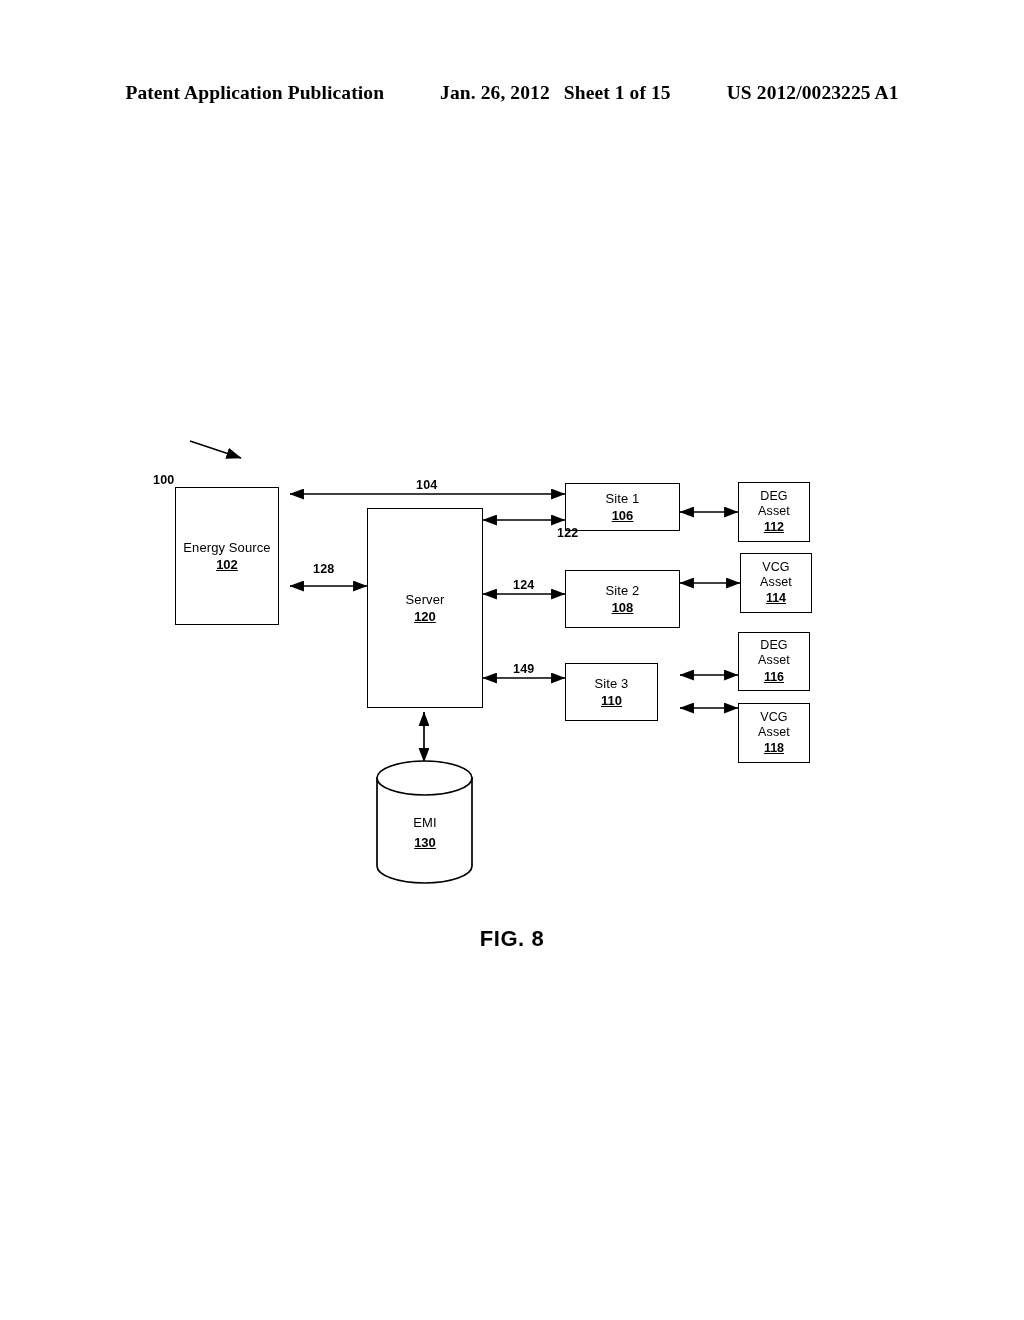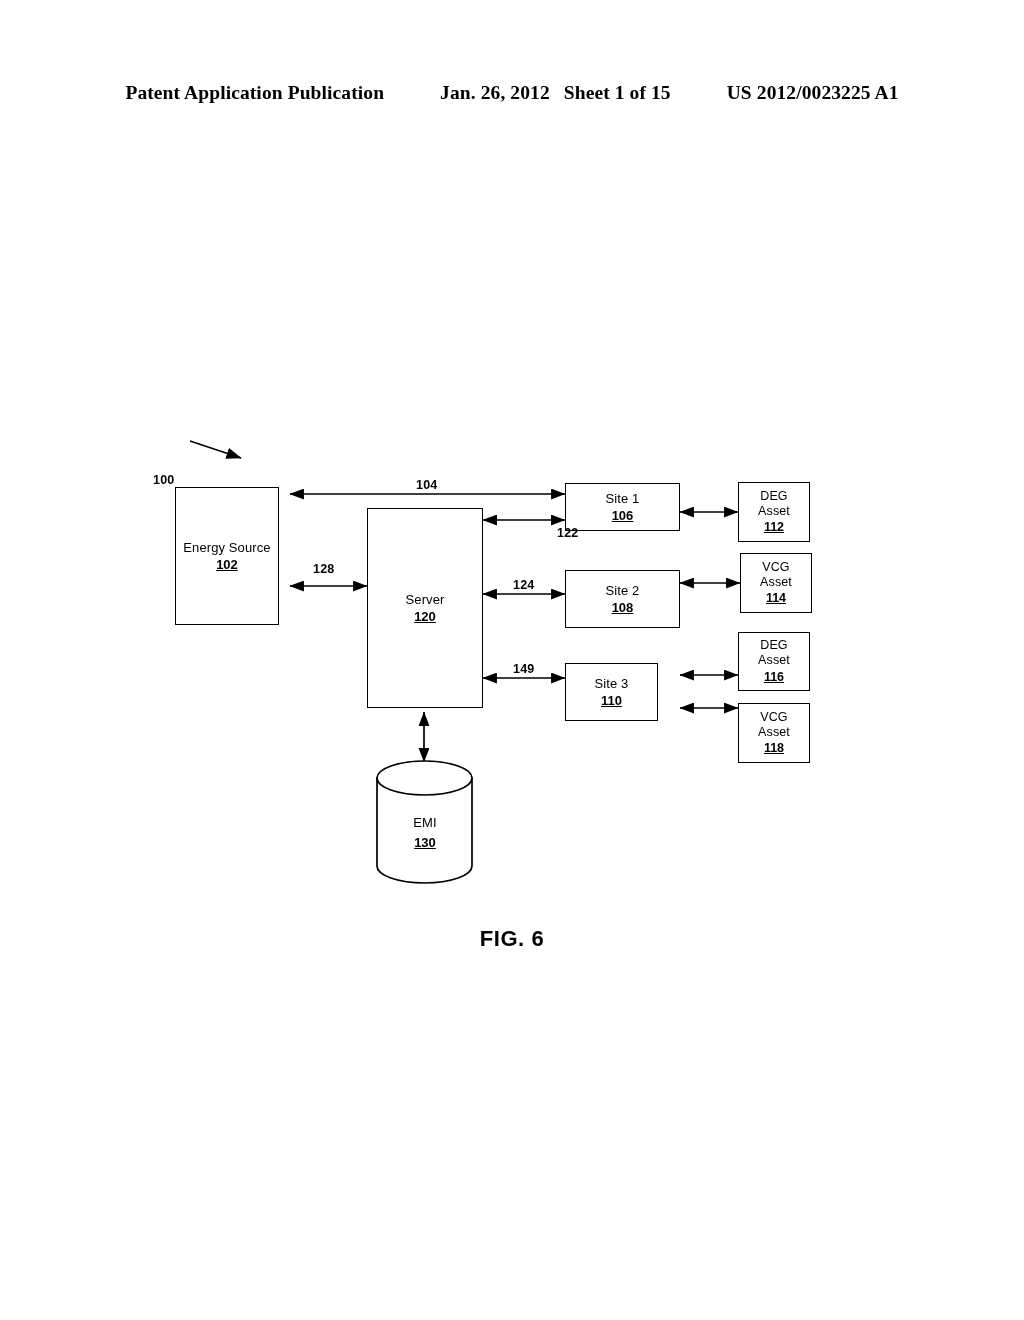--- a/index.html
+++ b/index.html
@@ -242,15 +242,15 @@
   <div class="conn-label" style="left:416px; top:478px;">104</div>
 
   <div class="conn-label" style="left:513px; top:526px;margin-left:44px;">122</div>
 
   <div class="conn-label" style="left:513px; top:578px;">124</div>
 
   <div class="conn-label" style="left:513px; top:662px;">149</div>
 
   <div class="conn-label" style="left:313px; top:562px;">128</div>
 
-  <div id="fig-caption">FIG. 6</div>
+  <div id="fig-caption">FIG. 8</div>
 
 </div>
 
 </body></html>

